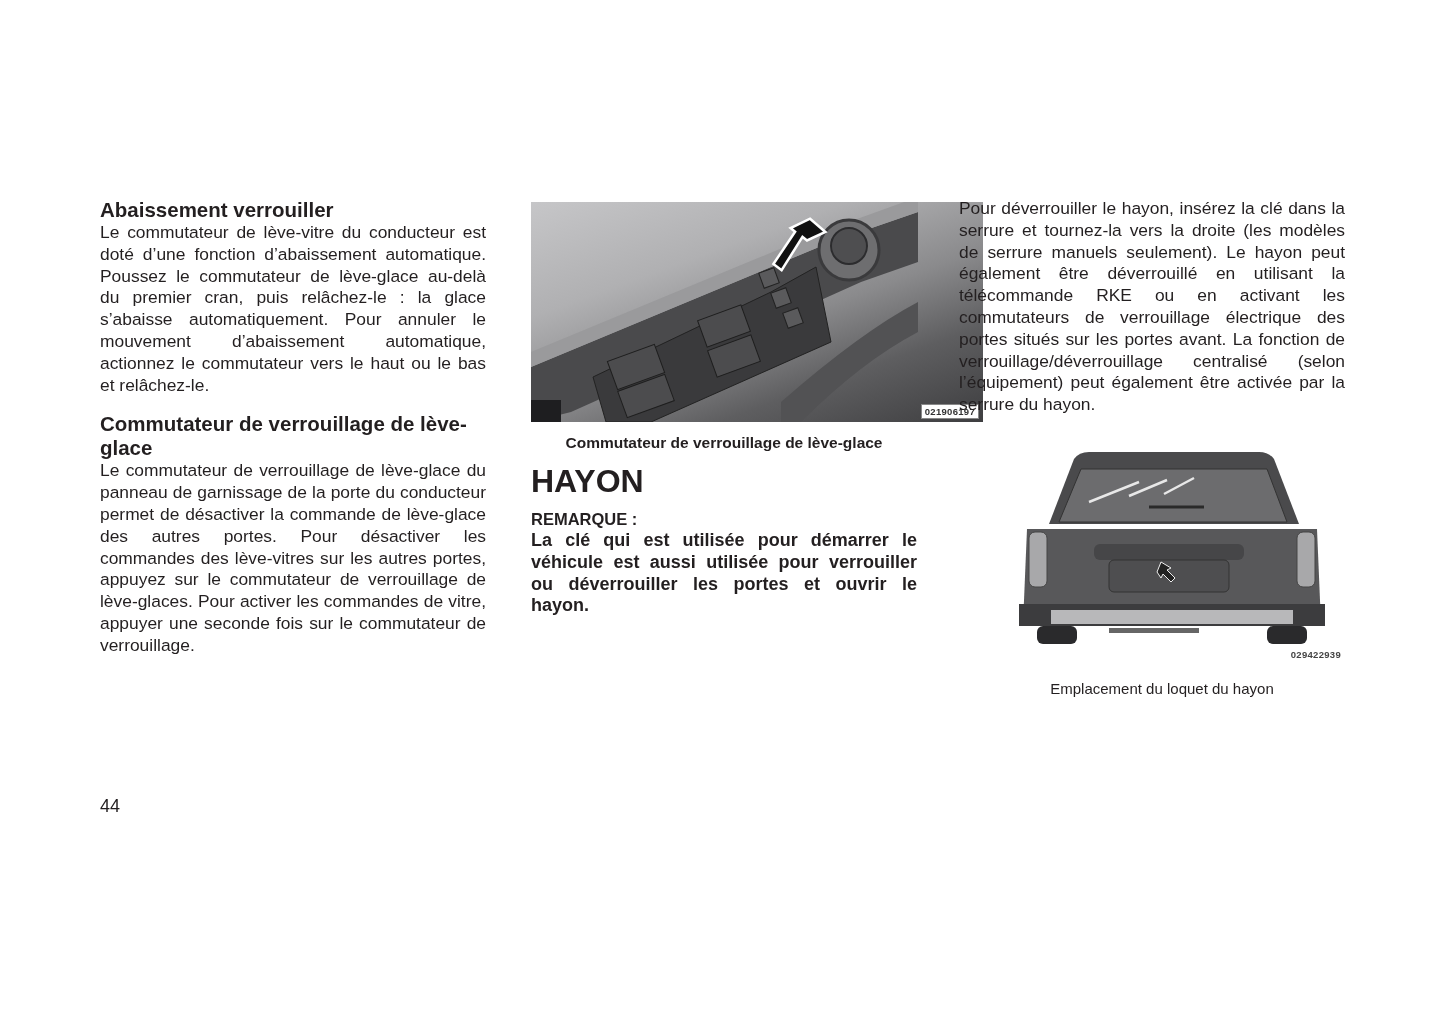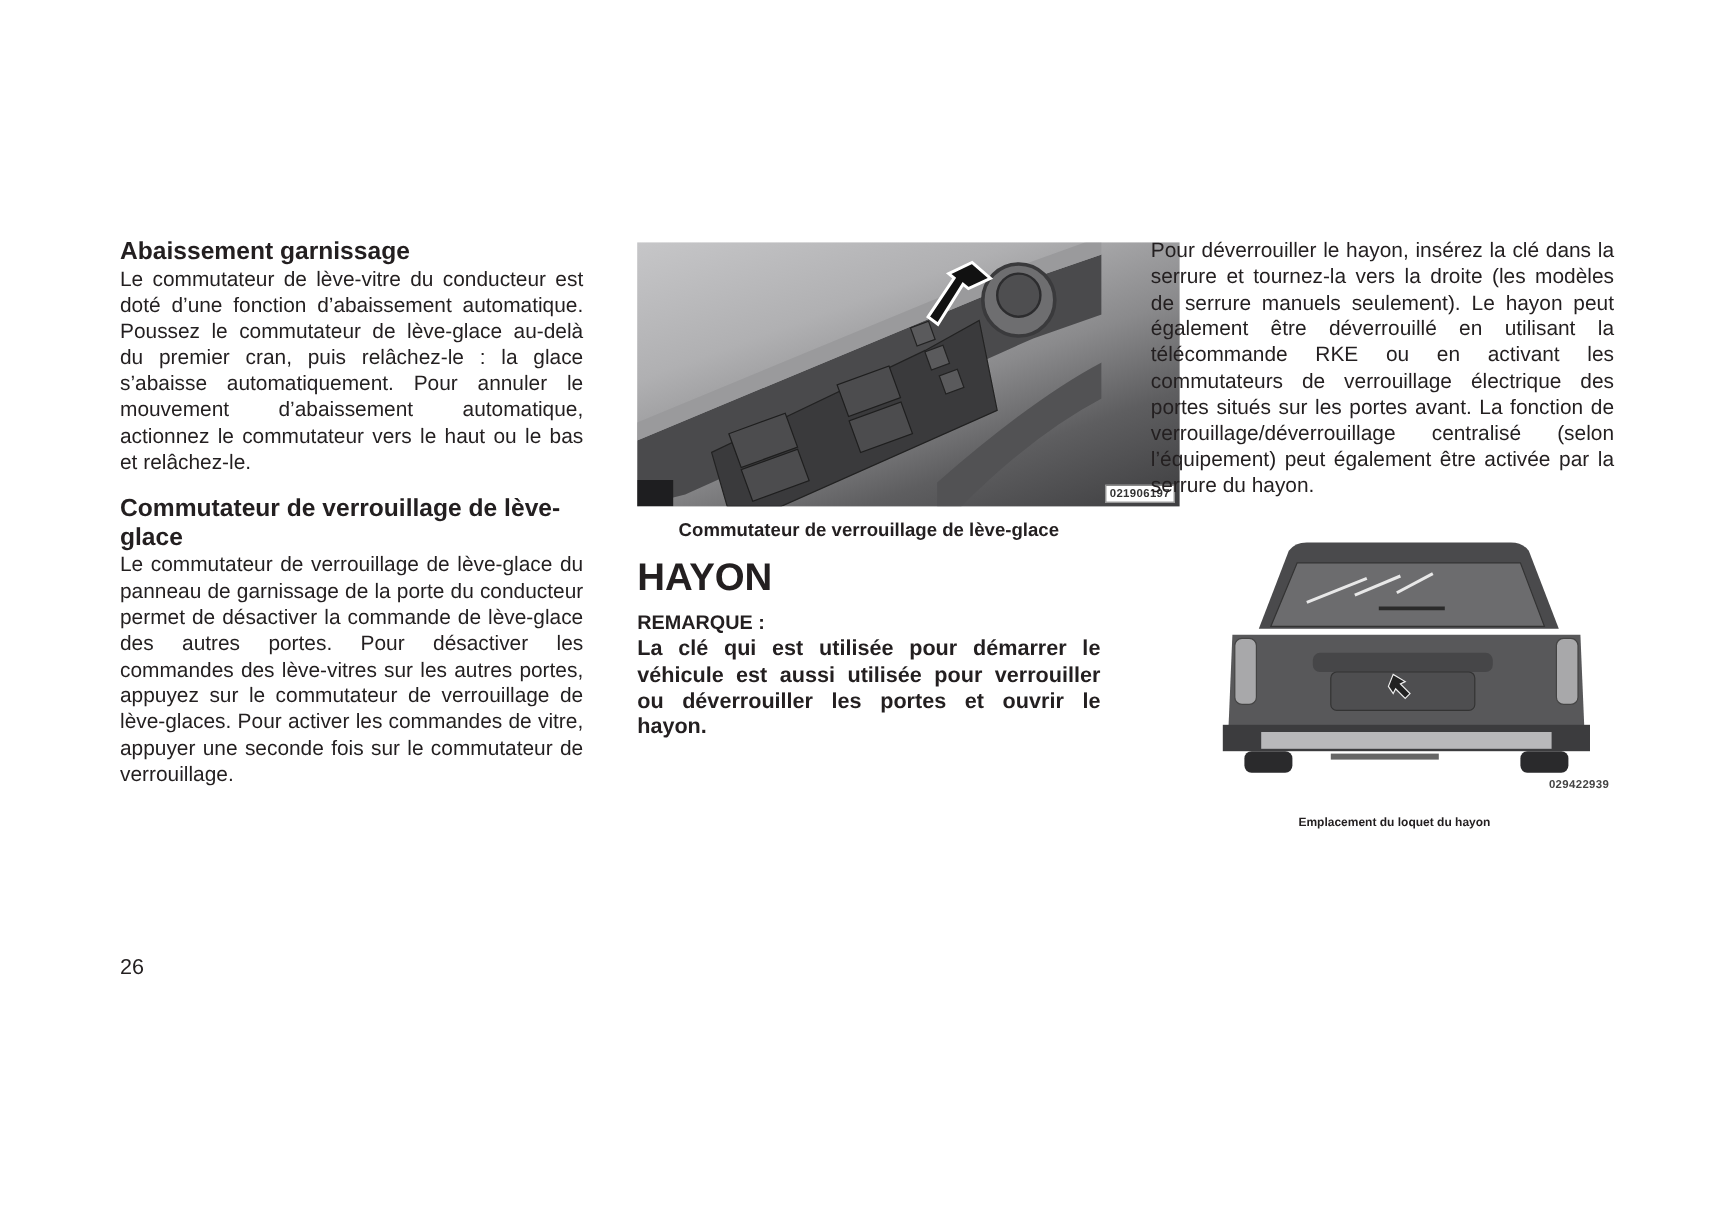--- a/index.html
+++ b/index.html
@@ -17,28 +17,28 @@
     .photo svg { position: absolute; left: 0; top: 0; }
     .img-code { position: absolute; right: 4px; bottom: 3px; background: #fff; border: 1px solid #888;
       font-size: 9.5px; font-weight: bold; padding: 1px 3px; color: #333; letter-spacing: 0.3px; }
     .caption { font-size: 15.5px; font-weight: bold; text-align: center; margin-top: 12px; }
     h1.major { font-size: 32px; font-weight: bold; margin: 14px 0 0 0; line-height: 30px; }
     .remark-label { font-size: 16.5px; font-weight: bold; margin-top: 12px; line-height: 22px; }
     .remark-text { font-size: 18px; font-weight: bold; line-height: 21.8px; text-align: justify; }
     .gap2 { height: 10px; }
     .car { position: relative; width: 346px; height: 220px; margin: 18px 0 0 40px; }
     .car-code { position: absolute; right: 4px; bottom: 4px; font-size: 9.5px; font-weight: bold; color: #444; letter-spacing: 0.3px; }
-    .car-caption { font-size: 10px; font-weight: bold; text-align: center; margin-top: 16px; margin-left: 20px; }
+    .car-caption { font-size: 15px; font-weight: normal; text-align: center; margin-top: 16px; margin-left: 20px; }
     .page-num { position: absolute; left: 100px; top: 796px; font-size: 18px; }
   </style>
 </head>
 <body>
 
 <div class="col col1">
-  <h2 class="sub">Abaissement garnissage</h2>
+  <h2 class="sub">Abaissement verrouiller</h2>
   <p class="body">Le commutateur de lève-vitre du conducteur est doté d’une fonction d’abaissement automatique. Poussez le commutateur de lève-glace au-delà du premier cran, puis relâchez-le : la glace s’abaisse automatiquement. Pour annuler le mouvement d’abaissement automatique, actionnez le commutateur vers le haut ou le bas et relâchez-le.</p>
   <div class="gap1"></div>
   <h2 class="sub">Commutateur de verrouillage de lève-glace</h2>
   <p class="body">Le commutateur de verrouillage de lève-glace du panneau de garnissage de la porte du conducteur permet de désactiver la commande de lève-glace des autres portes. Pour désactiver les commandes des lève-vitres sur les autres portes, appuyez sur le commutateur de verrouillage de lève-glaces. Pour activer les commandes de vitre, appuyer une seconde fois sur le commutateur de verrouillage.</p>
 </div>
 
 <div class="col col2">
   <div class="photo">
     <svg width="387" height="220" viewBox="0 0 387 220">
 
@@ -97,13 +97,13 @@
       <rect x="52" y="166" width="242" height="14" fill="#b8b8ba"></rect>
       <rect x="38" y="182" width="40" height="18" rx="6" fill="#2a2a2c"></rect>
       <rect x="268" y="182" width="40" height="18" rx="6" fill="#2a2a2c"></rect>
       <rect x="110" y="184" width="90" height="5" fill="#666"></rect>
     </svg>
     <div class="car-code">029422939</div>
   </div>
   <div class="car-caption">Emplacement du loquet du hayon</div>
 </div>
 
-<div class="page-num">26</div>
+<div class="page-num">44</div>
 
 </body></html>

